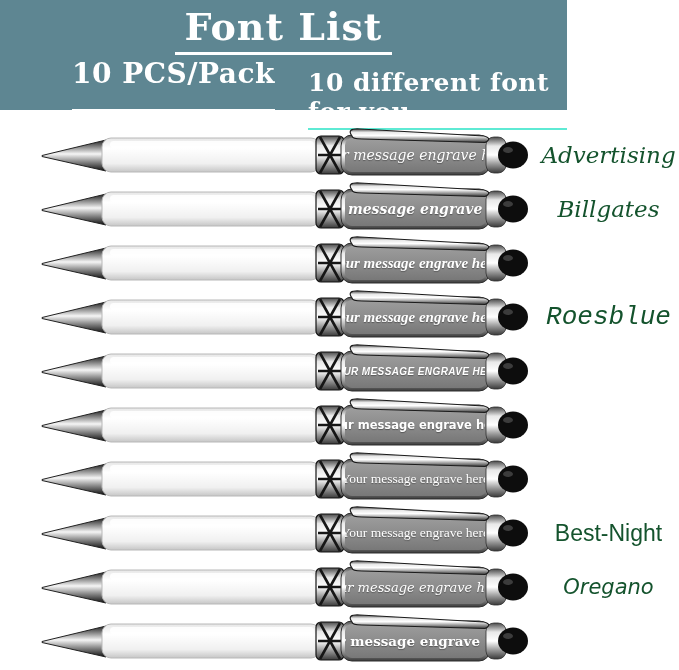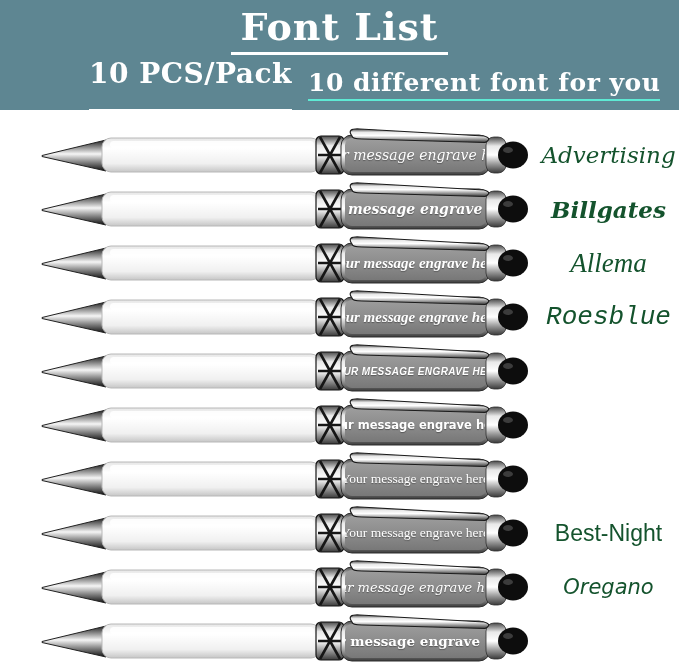--- a/index.html
+++ b/index.html
@@ -4,35 +4,35 @@
 <style>
   * { margin:0; padding:0; box-sizing:border-box; }
   html,body { width:679px; height:670px; }
   body {
     position:relative; overflow:hidden; background:#ffffff;
     font-family:"Liberation Sans", sans-serif;
   }
 
   
   .banner {
-    position:absolute; top:0; left:0; width:679px; height:110px;
+    position:absolute; top:0; left:0; width:567px; height:110px;
     background:#5e8692; color:#ffffff;
   }
   .banner-title {
     position:absolute; top:4px; left:0; width:100%; text-align:center;
     font-family:"DejaVu Serif", serif; font-weight:bold; font-size:38px;
     letter-spacing:1px;
   }
   .banner-title .u {
     display:inline-block; border-bottom:3px solid #fff; padding:0 10px 3px;
   }
   .pack-label {
     position:absolute; top:57px; left:72px;
     font-family:"DejaVu Serif", serif; font-weight:bold; font-size:28px;
-    border-bottom:3px solid #fff; padding-bottom:19px; letter-spacing:0.5px;margin-left:17px;
+    border-bottom:3px solid #fff; padding-bottom:19px; letter-spacing:0.5px;
   }
   .subtitle-label {
     position:absolute; top:68px; left:308px;
     font-family:"DejaVu Serif", serif; font-weight:bold; font-size:25px;
     border-bottom:2px solid #5eead4; padding-bottom:2px; letter-spacing:0.5px;
   }
 
   
   .font-list { position:absolute; top:128px; left:0; width:679px; }
   .pen-row   { position:relative; height:54px; }
@@ -56,21 +56,21 @@
   .e4  { font-family:"Liberation Serif",serif; font-style:italic; font-weight:bold; font-size:15px; }
   .e5  { font-family:"Liberation Sans",sans-serif; font-style:italic; font-weight:bold; font-size:10px; letter-spacing:.4px; }
   .e6  { font-family:"DejaVu Sans",sans-serif; font-weight:bold; font-size:11.5px; }
   .e7  { font-family:"Liberation Serif",serif; font-size:13.5px; }
   .e8  { font-family:"Liberation Serif",serif; font-size:13.5px; }
   .e9  { font-family:"DejaVu Serif",serif; font-style:italic; font-size:13px; }
   .e10 { font-family:"DejaVu Serif",serif; font-weight:bold; font-size:13.5px; }
 
   
   .n1  { font-family:"DejaVu Serif",serif; font-style:italic; font-size:23px; }
-  .n2  { font-family:"DejaVu Serif",serif; font-style:italic; font-weight:bold; font-size:23px; }
+  .n2  { font-family:"DejaVu Serif",serif; font-style:italic; font-weight:normal; font-size:23px; }
   .n3  { font-family:"Liberation Serif",serif; font-style:italic; font-size:27px; }
   .n4  { font-family:Liberation Mono, monospace; font-style:italic; font-size:26px; }
   .n5  { font-family:"Liberation Sans",sans-serif; font-style:italic; font-weight:bold; font-size:19px; letter-spacing:1px; }
   .n6  { font-family:"DejaVu Sans",sans-serif; font-weight:bold; font-size:21px; }
   .n7  { font-family:"Liberation Serif",serif; font-size:27px; }
   .n8  { font-family:"Liberation Sans",sans-serif; font-size:23px; }
   .n9  { font-family:"DejaVu Sans",sans-serif; font-style:italic; font-size:21px;text-align:right; }
   .n10 { font-family:"DejaVu Serif",serif; font-weight:bold; font-size:25px; }
 
   .defs-holder { position:absolute; width:0; height:0; overflow:hidden; }
@@ -142,21 +142,20 @@
       </svg>
     <div class="engrave e2">Your message engrave here</div>
     <div class="font-name n2">Billgates</div>
   </div>
 
   <div class="pen-row">
     <svg class="pen-svg" viewBox="0 0 500 56">
         <use href="#pen"></use>
       </svg>
     <div class="engrave e3">Your message engrave here</div>
-    <div class="font-name n3">Allema</div>
   </div>
 
   <div class="pen-row">
     <svg class="pen-svg" viewBox="0 0 500 56">
         <use href="#pen"></use>
       </svg>
     <div class="engrave e4">Your message engrave here</div>
     <div class="font-name n4">Roesblue</div>
   </div>
 

